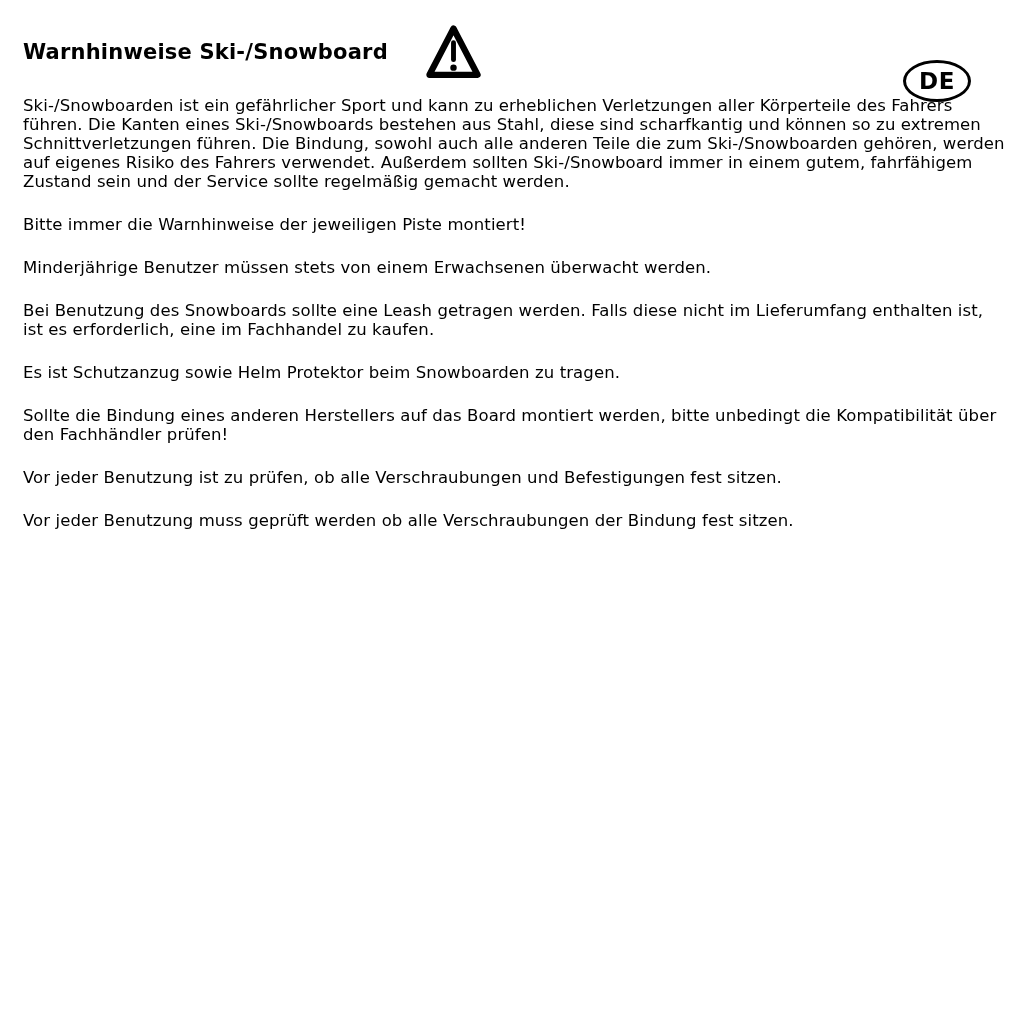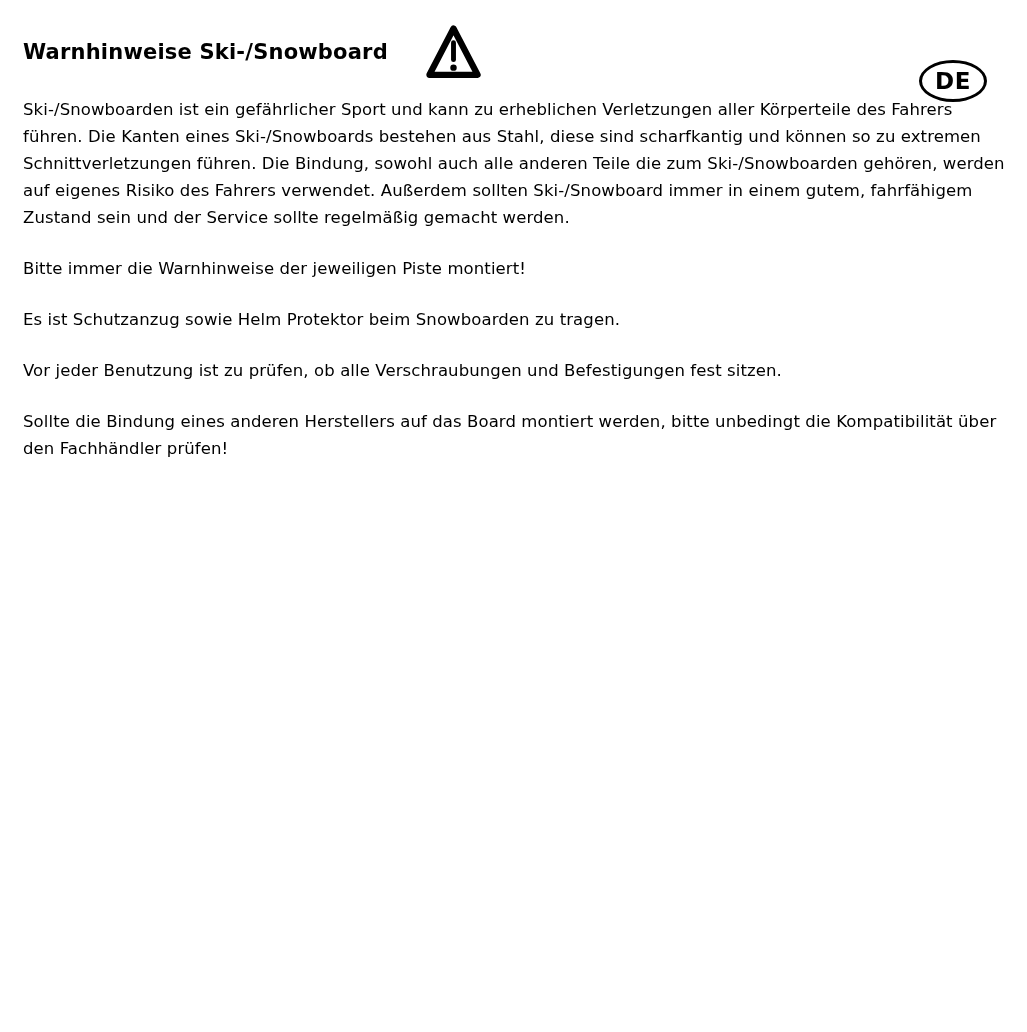--- a/index.html
+++ b/index.html
@@ -18,21 +18,21 @@
     position: relative;
     width: 1027px;
     height: 1032px;
     box-sizing: border-box;
     padding: 0 22px 0 23px;
     background: #ffffff;
   }
   .lang-badge {
     position: absolute;
     top: 36px;
-    right: 40px;
+    right: 56px;
     width: 62px;
     height: 36px;
     border: 3px solid #000000;
     border-radius: 50%;
     display: flex;
     align-items: center;
     justify-content: center;
     font-weight: bold;
     font-size: 23px;
     letter-spacing: 0.5px;
@@ -54,21 +54,21 @@
     white-space: nowrap;
   }
   .warn-icon {
     flex: 0 0 auto;
     display: block;
   }
   .content p {
     margin: 0 0 24px 0;
     max-width: 984px;
     font-size: 16.5px;
-    line-height: 27px;
+    line-height: 19px;
     letter-spacing: 0.1px;
   }
 </style>
 </head>
 <body>
 
 <div class="page">
 
   <div class="lang-badge">DE</div>
 
@@ -78,20 +78,23 @@
       <h1>Warnhinweise Ski-/Snowboard</h1>
       <svg class="warn-icon" width="57" height="57" viewBox="0 0 64 64" aria-hidden="true">
         <path d="M32 5 L59 57 L5 57 Z" fill="none" stroke="#000000" stroke-width="7" stroke-linejoin="round"></path>
         <path d="M32 21 L32 40" stroke="#000000" stroke-width="5.5" stroke-linecap="round"></path>
         <circle cx="32" cy="49" r="3.6" fill="#000000"></circle>
       </svg>
     </div>
 
     <p>Ski-/Snowboarden ist ein gefährlicher Sport und kann zu erheblichen Verletzungen aller Körperteile des Fahrers führen. Die Kanten eines Ski-/Snowboards bestehen aus Stahl, diese sind scharfkantig und können so zu extremen Schnittverletzungen führen. Die Bindung, sowohl auch alle anderen Teile die zum Ski-/Snowboarden gehören, werden auf eigenes Risiko des Fahrers verwendet. Außerdem sollten Ski-/Snowboard immer in einem gutem, fahrfähigem Zustand sein und der Service sollte regelmäßig gemacht werden.</p>
     <p>Bitte immer die Warnhinweise der jeweiligen Piste montiert!</p>
+    <p>Minderjährige Benutzer müssen stets von einem Erwachsenen überwacht werden.</p>
+    <p>Bei Benutzung des Snowboards sollte eine Leash getragen werden. Falls diese nicht im Lieferumfang enthalten ist, ist es erforderlich, eine im Fachhandel zu kaufen.</p>
     <p>Es ist Schutzanzug sowie Helm Protektor beim Snowboarden zu tragen.</p>
+    <p>Sollte die Bindung eines anderen Herstellers auf das Board montiert werden, bitte unbedingt die Kompatibilität über den Fachhändler prüfen!</p>
     <p>Vor jeder Benutzung ist zu prüfen, ob alle Verschraubungen und Befestigungen fest sitzen.</p>
-    <p>Sollte die Bindung eines anderen Herstellers auf das Board montiert werden, bitte unbedingt die Kompatibilität über den Fachhändler prüfen!</p>
 
 
+    <p>Vor jeder Benutzung muss geprüft werden ob alle Verschraubungen der Bindung fest sitzen.</p>
 
   </div>
 </div>
 
 </body></html>

